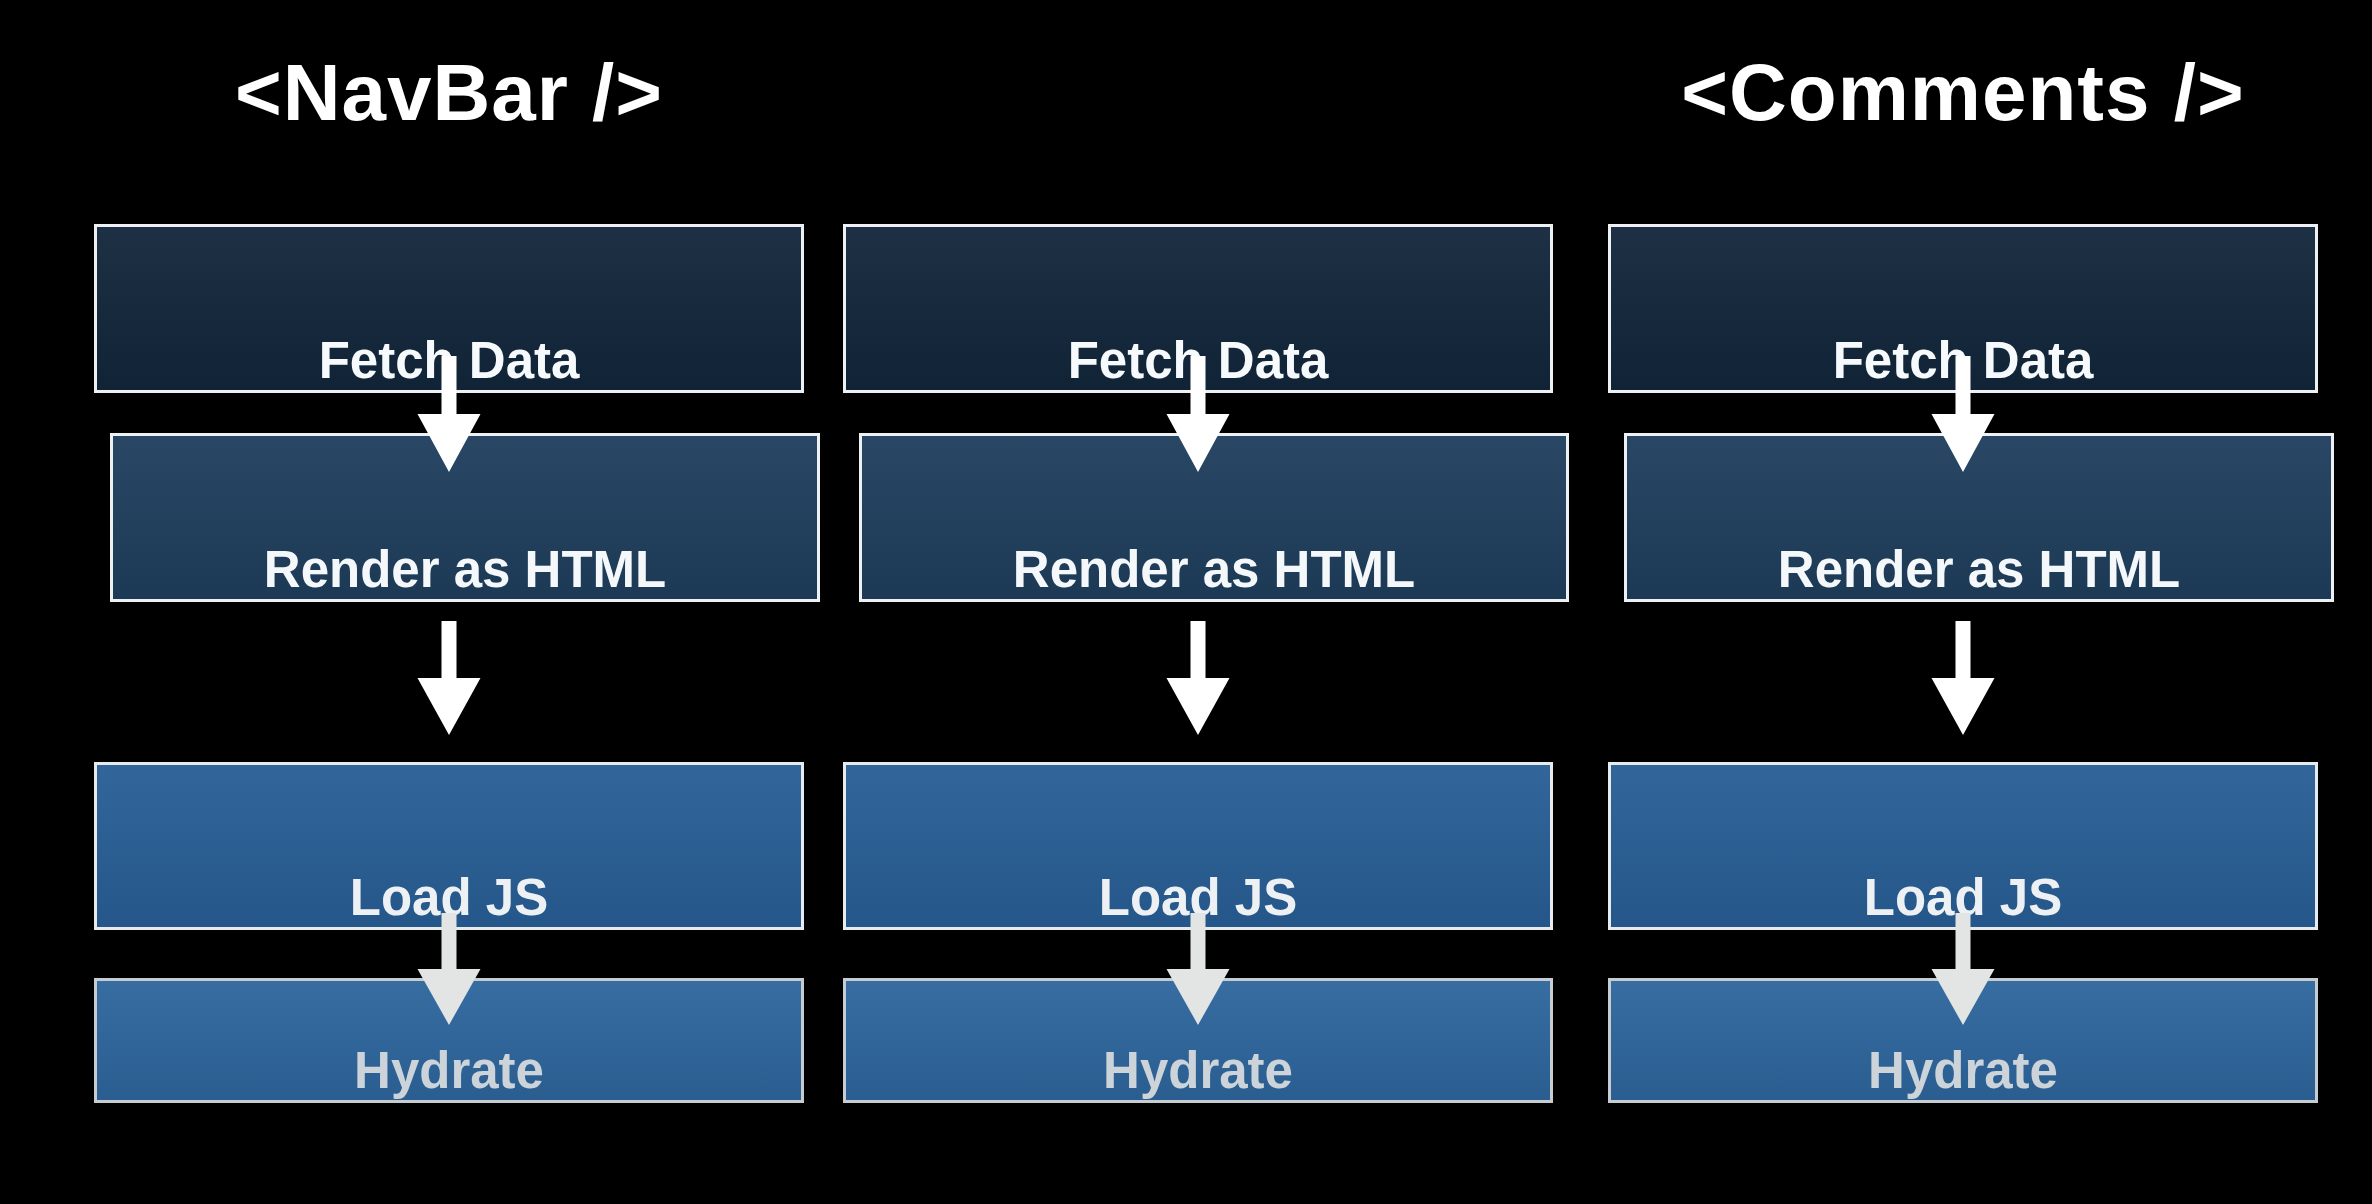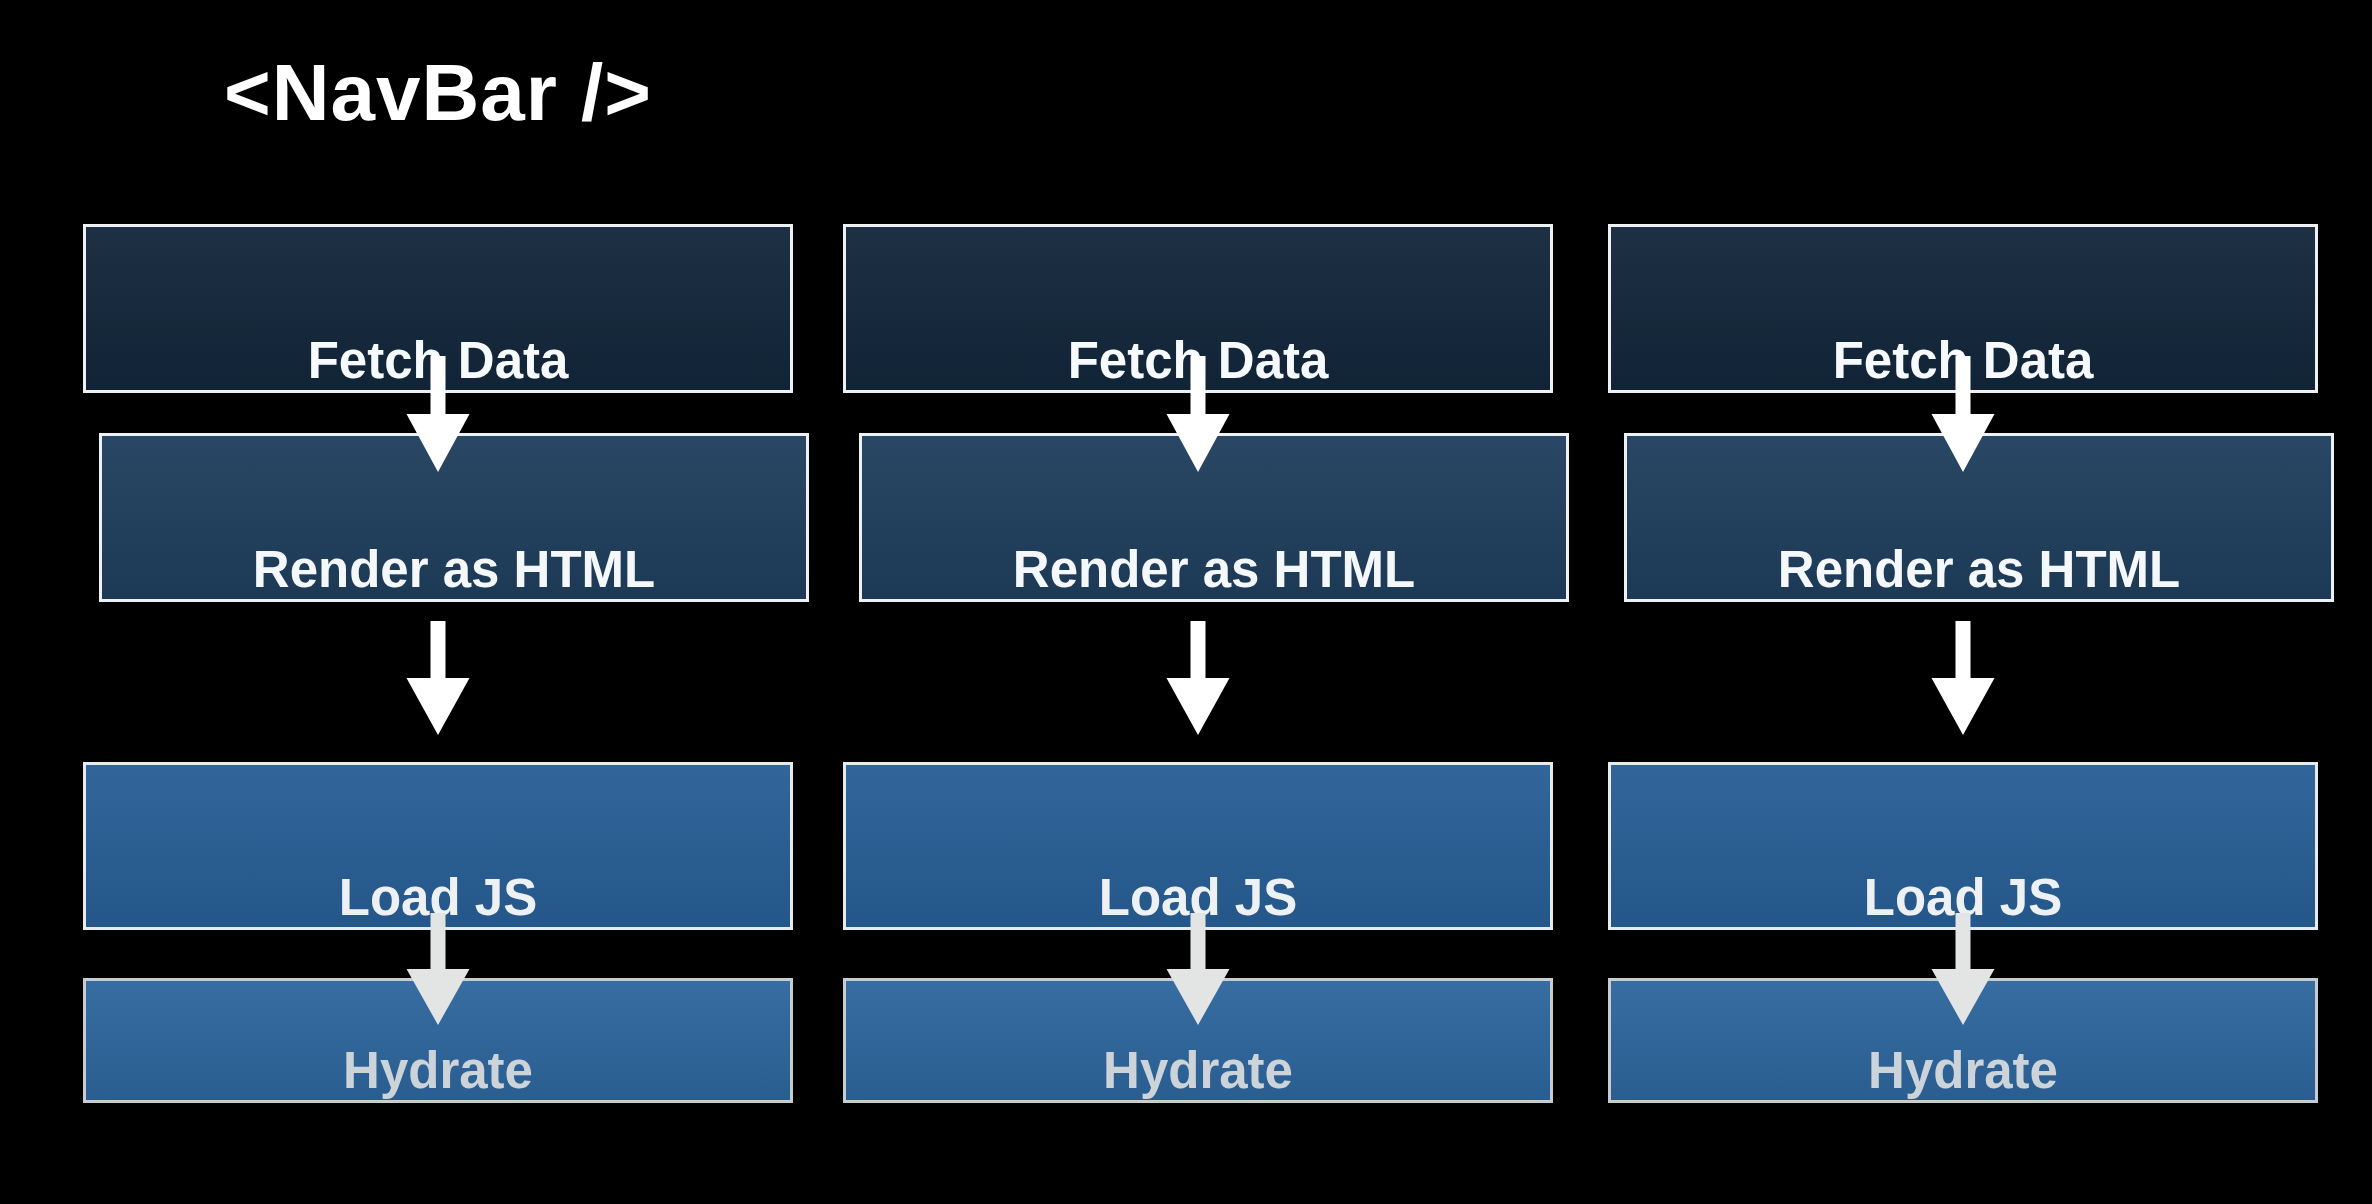--- a/index.html
+++ b/index.html
@@ -14,21 +14,21 @@
     background: var(--canvas_bg, #000);
     overflow: hidden;
     font-family: "Liberation Sans", sans-serif;
   }
   .column {
     position: absolute;
     top: 0;
     width: 710px;
     height: 1204px;
   }
-  .col-0 { left: 83px; }
+  .col-0 { left: 94px; }
   .col-1 { left: 843px; }
   .col-2 { left: 1608px; }
 
   .col-title {
     position: absolute;
     top: 38px;
     left: 0;
     width: 100%;
     height: 110px;
     display: flex;
@@ -157,20 +157,21 @@
       <svg viewBox="0 0 64 114" preserveAspectRatio="none">
           <path d="M24.5 0 L39.5 0 L39.5 57 L63.5 57 L32 114 L0.5 57 L24.5 57 Z"></path>
         </svg>
     </div>
     <div class="step step-hydrate">
       <span>Hydrate</span>
     </div>
   </div>
 
   <div class="column col-2">
+    <div class="col-title">&lt;Comments /&gt;</div>
     <div class="step step-fetch">
       <span>Fetch Data</span>
     </div>
     <div class="arrow arrow-1">
       <svg viewBox="0 0 64 114" preserveAspectRatio="none">
           <path d="M24.5 0 L39.5 0 L39.5 57 L63.5 57 L32 114 L0.5 57 L24.5 57 Z"></path>
         </svg>
     </div>
     <div class="step step-render">
       <span>Render as HTML</span>

